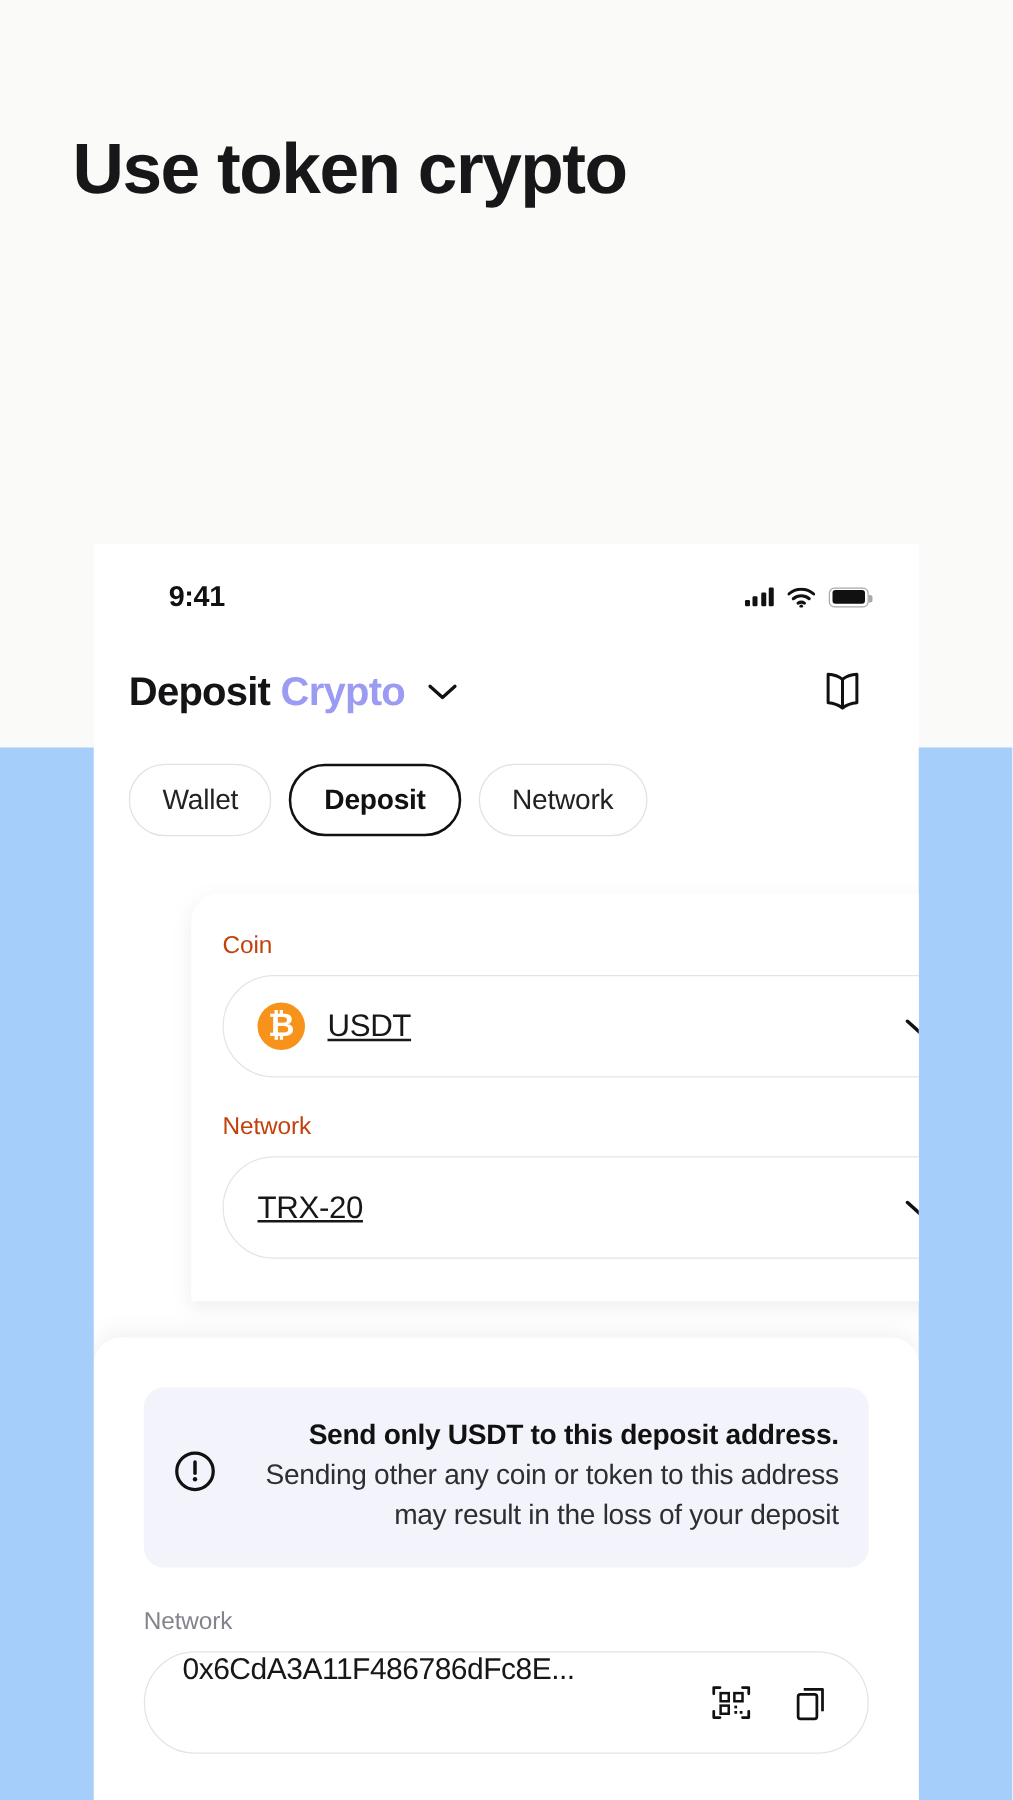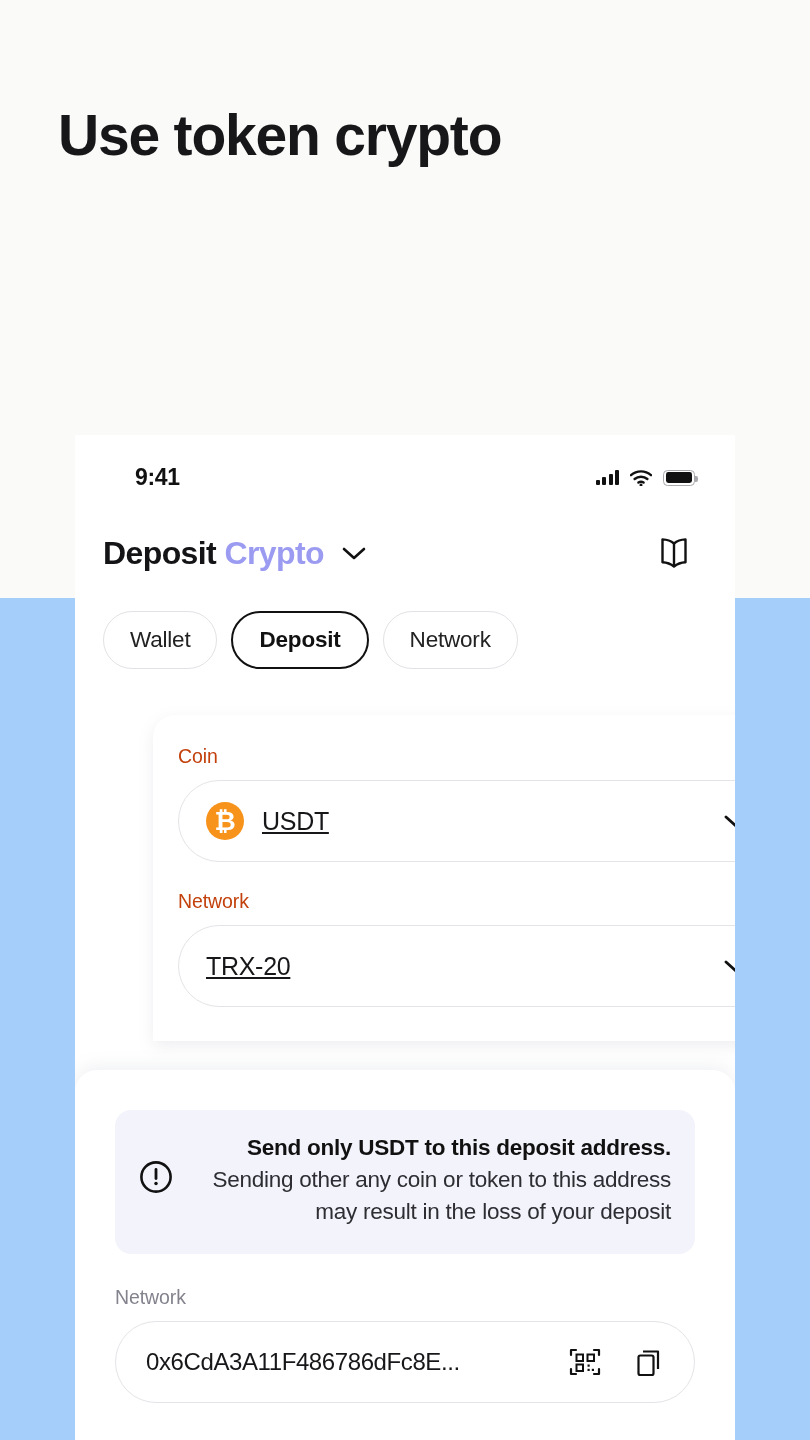--- a/index.html
+++ b/index.html
@@ -109,21 +109,21 @@
   .notice {
     margin-top:40px; background:#f3f3fb; border-radius:16px;
     display:flex; gap:22px; padding:22px 24px 26px 22px;text-align:right;
   }
   .notice-txt { font-size:22.5px; color:#2d2d33; line-height:1.42; letter-spacing:-0.25px; }
   .notice-txt b { color:#111; font-weight:bold; display:block; }
 
   .addr-label { margin-top:32px; font-size:19.5px; color:#83838d; letter-spacing:-0.1px; }
   .addr-box {
     margin-top:12px; height:82px; border:1.4px solid #e4e4e8; border-radius:41px;
-    display:flex; align-items:center; padding:0 28px 0 30px; gap:32px;
+    display:flex; padding:0 28px 0 30px; gap:32px;
   }
   .addr-val { flex:1; font-size:24px; color:#17171a; letter-spacing:-0.4px; white-space:nowrap; overflow:hidden; }
   .ico-btn { display:flex; align-items:center; }
 </style>
 </head>
 <body>
 
 <div id="page">
 
   <div class="blue-band"></div>

